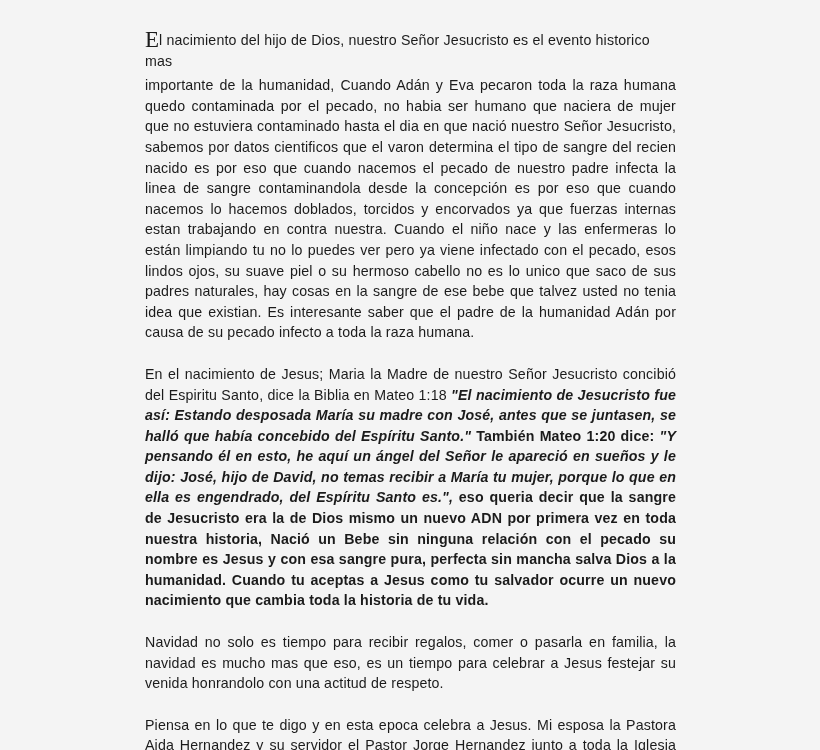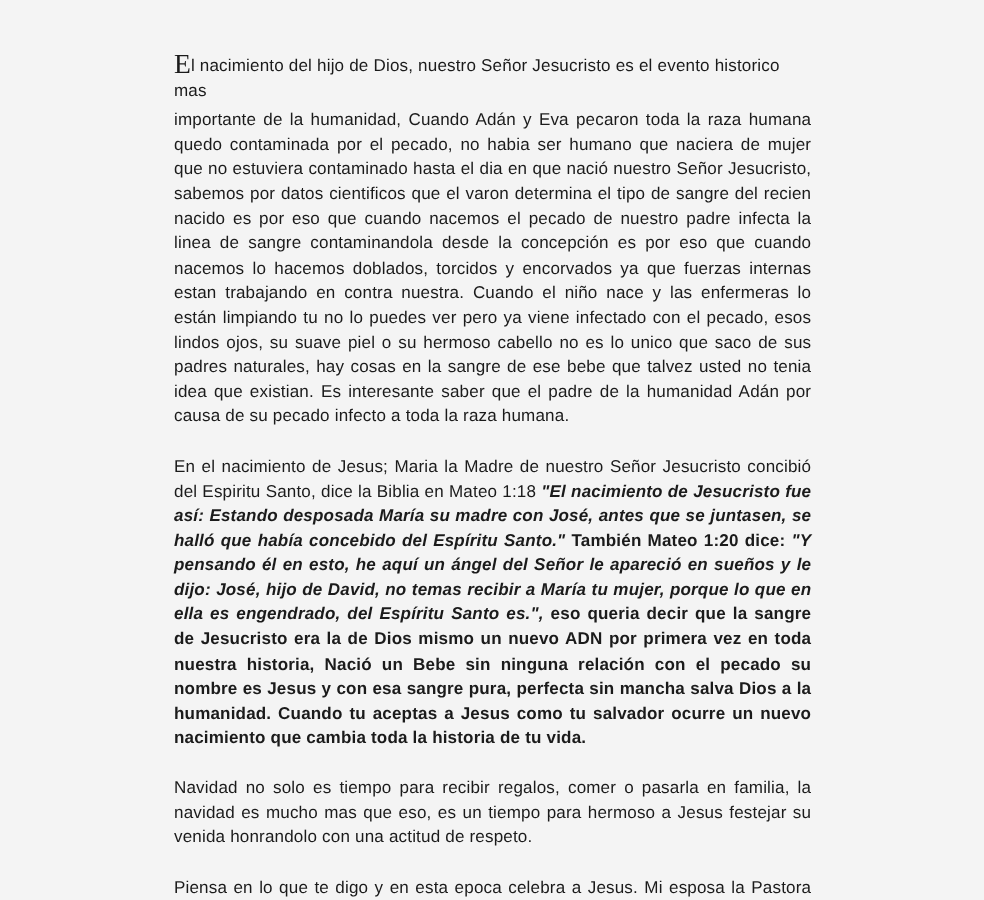--- a/index.html
+++ b/index.html
@@ -16,21 +16,21 @@
   }
 
   #doc {
     position: absolute;
     left: 145px;
     top: 30px;
     width: 531px;
   }
 
   p.para {
-    margin: 15px 0 21px 0;
+    margin: 0 0 21px 0;
     font-size: 14.2px;
     line-height: 20.6px;
     text-align: justify;
     text-justify: inter-word;
     letter-spacing: 0.01em;
     word-spacing: 0.005em;
   }
 
   p.para:last-child {
     margin-bottom: 0;
@@ -72,17 +72,17 @@
 
 <div id="doc">
 
   <p class="para opening">
     <span class="lead-line"><span class="dropcap">E</span><span>l nacimiento del hijo de Dios, nuestro Señor Jesucristo es el evento historico mas</span></span><span>importante de la humanidad, Cuando Adán y Eva pecaron toda la raza humana quedo contaminada por el pecado, no habia ser humano que naciera de mujer que no estuviera contaminado hasta el dia en que nació nuestro Señor Jesucristo, sabemos por datos cientificos que el varon determina el tipo de sangre del recien nacido es por eso que cuando nacemos el pecado de nuestro padre infecta la linea de sangre contaminandola desde la concepción es por eso que cuando nacemos lo hacemos doblados, torcidos y encorvados ya que fuerzas internas estan trabajando en contra nuestra. Cuando el niño nace y las enfermeras lo están limpiando tu no lo puedes ver pero ya viene infectado con el pecado, esos lindos ojos, su suave piel o su hermoso cabello no es lo unico que saco de sus padres naturales, hay cosas en la sangre de ese bebe que talvez usted no tenia idea que existian. Es interesante saber  que el padre de la humanidad Adán por causa de su pecado infecto a toda la raza humana.</span>
   </p>
 
   <p class="para"><span>En el nacimiento de Jesus; Maria la Madre de nuestro Señor Jesucristo concibió del Espiritu Santo, dice la Biblia en Mateo 1:18 </span><span class="scripture">"El nacimiento de Jesucristo fue así: Estando desposada María su madre con José, antes que se juntasen, se halló que había concebido del Espíritu Santo."</span><span class="t-normal">   También Mateo 1:20 dice:  </span><span class="scripture">"Y pensando él en esto, he aquí un ángel del Señor le apareció en sueños y le dijo: José, hijo de David, no temas recibir a María tu mujer, porque lo que en ella es engendrado, del Espíritu Santo es.",</span><span class="t-normal"> eso queria decir que la sangre de Jesucristo era la de Dios mismo un nuevo ADN por primera vez en toda nuestra historia, Nació un Bebe sin ninguna relación con el pecado su nombre es Jesus y con esa sangre pura, perfecta sin mancha salva Dios a la humanidad. Cuando tu aceptas a Jesus como tu salvador ocurre un nuevo nacimiento que cambia toda la historia de tu vida.</span>
   </p>
 
-  <p class="para">Navidad no solo es tiempo para recibir regalos, comer o pasarla en familia, la navidad es mucho mas que eso, es un tiempo para hermoso a Jesus   festejar su venida honrandolo con una actitud de respeto.</p>
+  <p class="para">Navidad no solo es tiempo para recibir regalos, comer o pasarla en familia, la navidad es mucho mas que eso, es un tiempo para celebrar a Jesus   festejar su venida honrandolo con una actitud de respeto.</p>
 
   <p class="para">Piensa en lo que te digo y en esta epoca celebra a Jesus. Mi esposa la Pastora Aida Hernandez y su servidor el Pastor Jorge Hernandez junto a toda la Iglesia Vision Vida Abundante les deseamos una Feliz Navidad y un Próspero Año Nuevo lleno de Paz y Gozo.</p>
 
 </div>
 
 </body></html>

